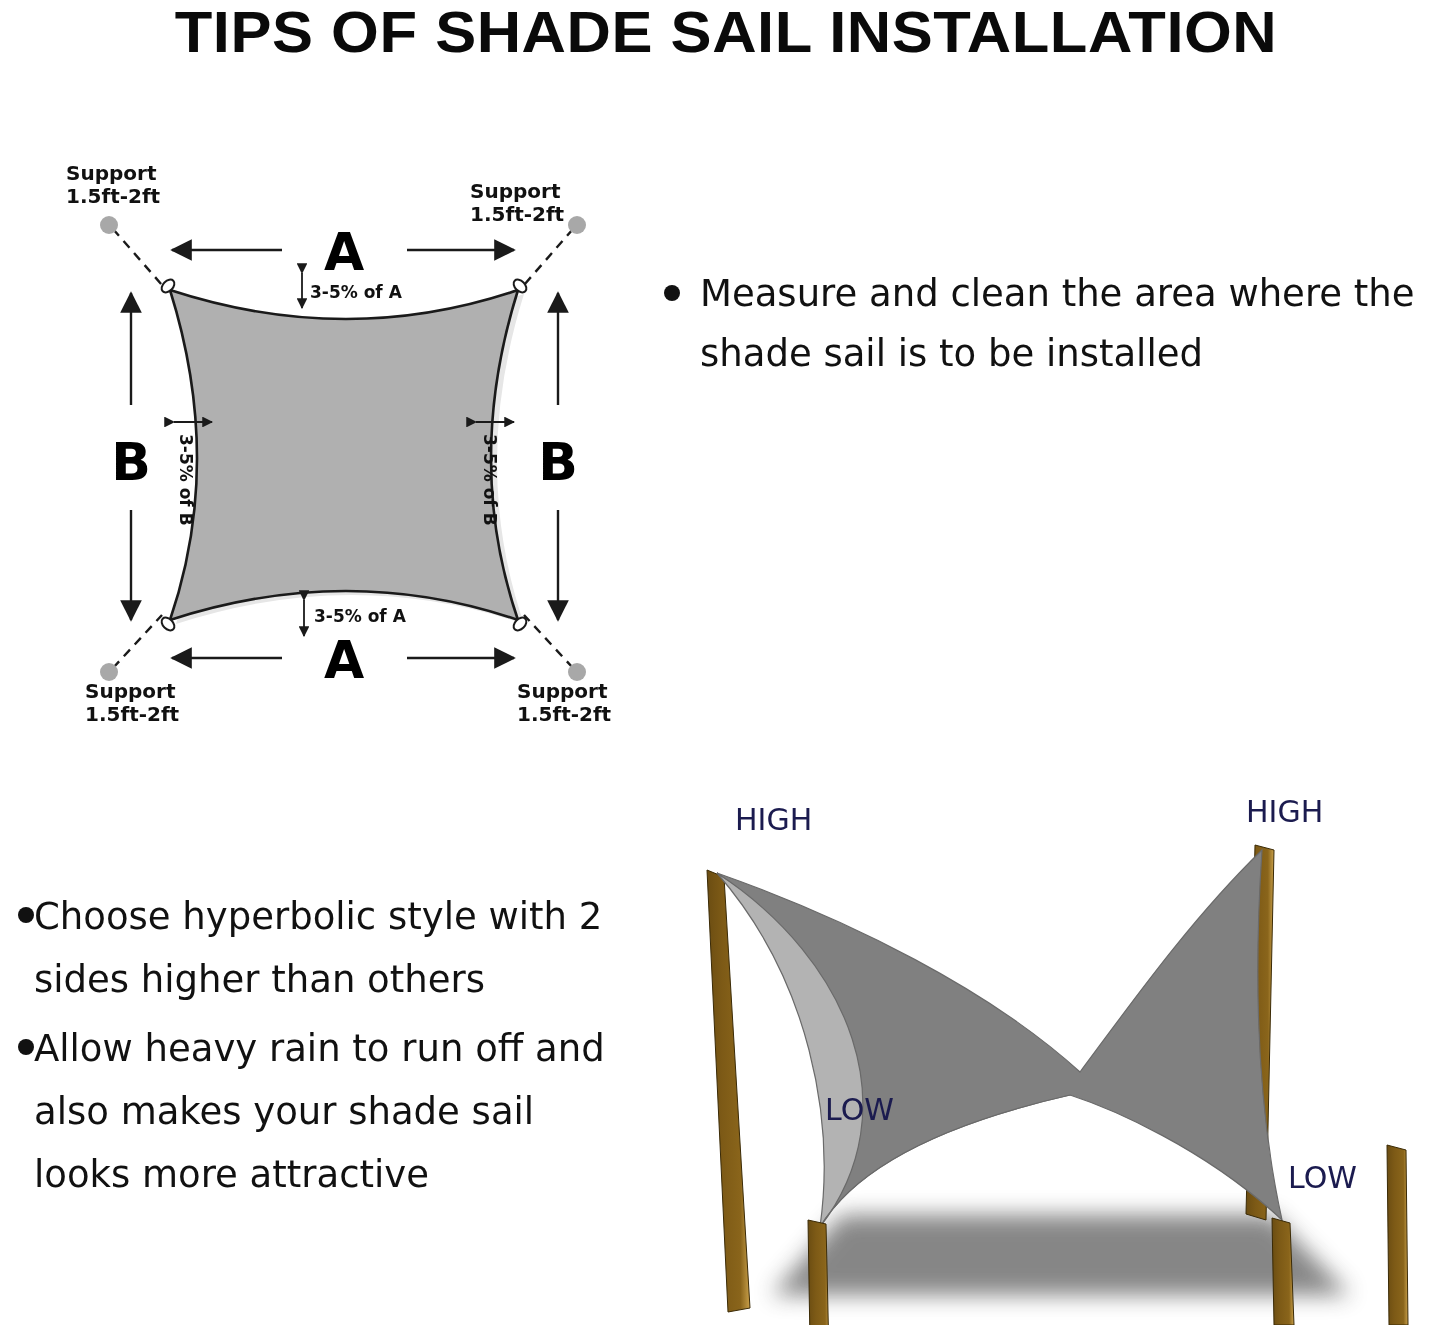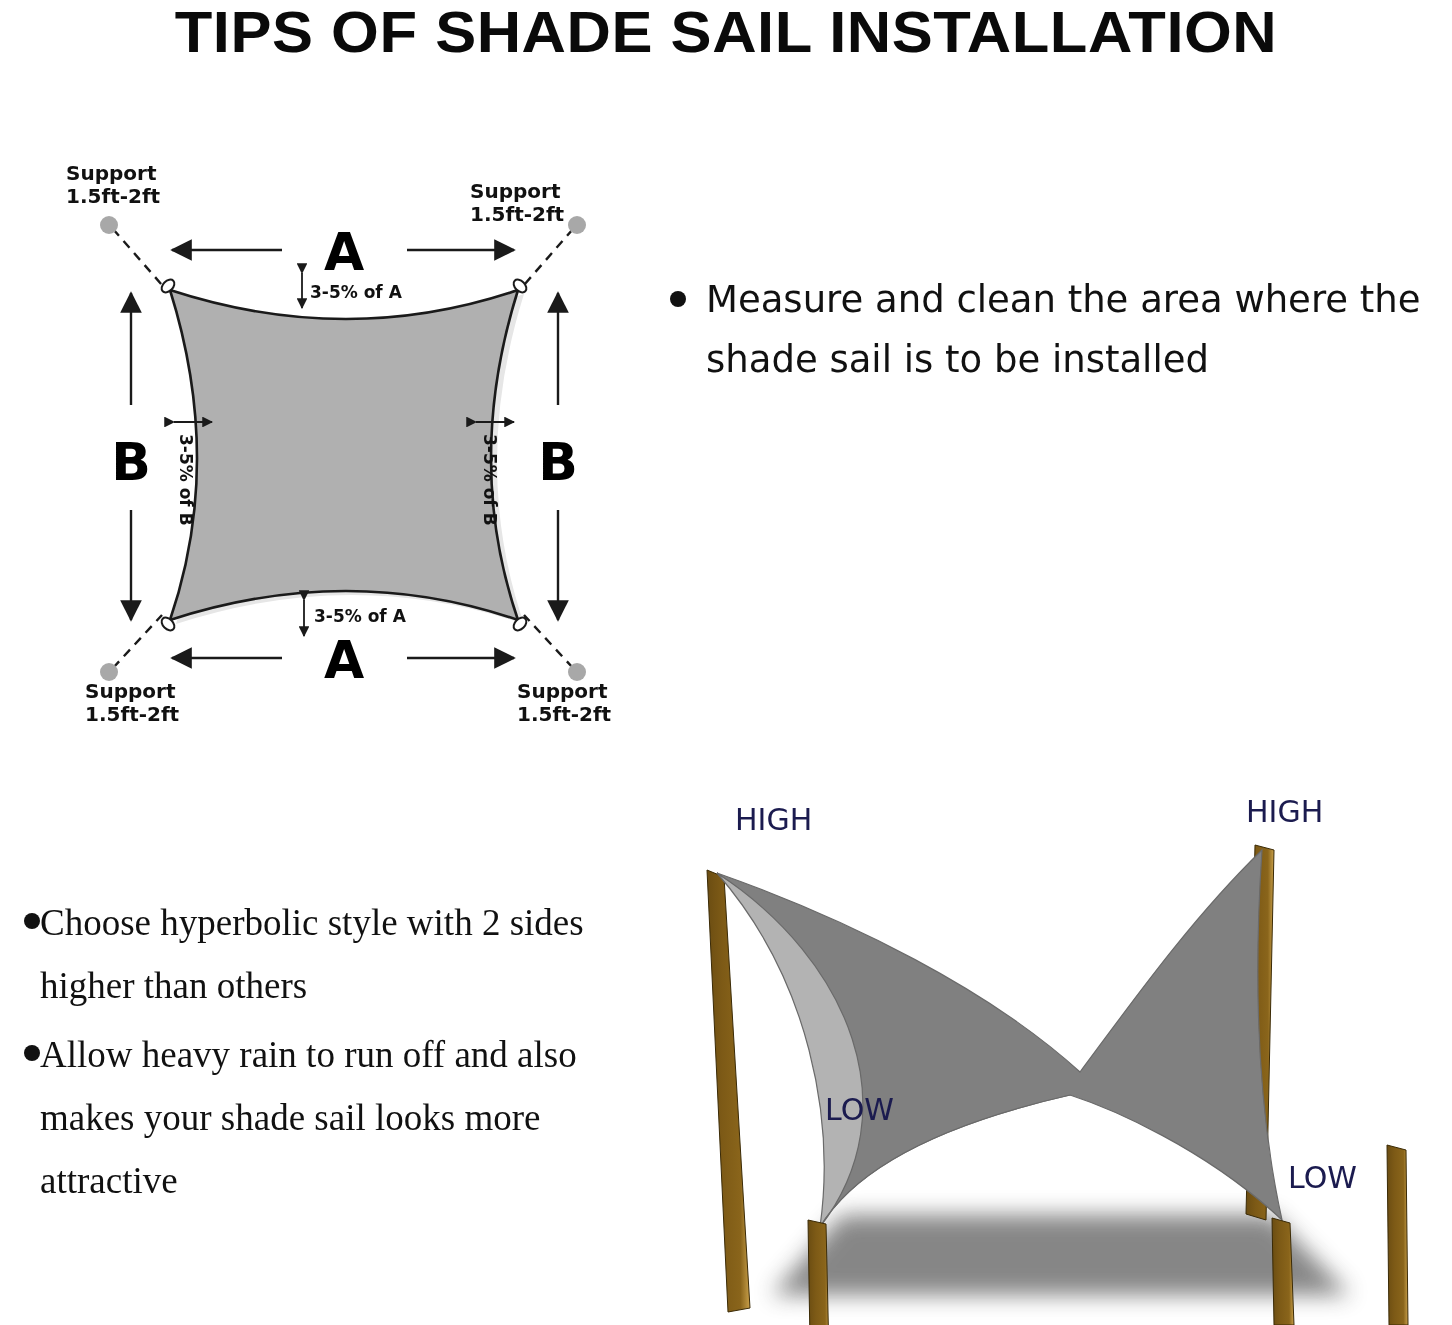--- a/index.html
+++ b/index.html
@@ -19,42 +19,42 @@
     transform:scaleX(1.06);transform-origin:center center;
   }
 
   
   #diagram-panel{position:absolute;left:52px;top:150px;width:600px;height:600px;}
   #tips-panel{position:absolute;left:648px;top:258px;width:804px;height:420px;}
   #style-panel{position:absolute;left:0px;top:880px;width:640px;height:330px;}
   #hypar-panel{position:absolute;left:660px;top:790px;width:792px;height:535px;text-align:right;}
 
   
-  .bullet-list{margin:12px;padding:0;list-style:none;}
+  .bullet-list{margin:6px;padding:0;list-style:none;}
   .bullet-item{
     position:relative;
     padding-left:46px;
     margin-bottom:6px;
     color:#111111;
   }
   .bullet-item .dot{
     position:absolute;left:14px;top:0.52em;
     width:15px;height:15px;border-radius:50%;
     background:#111111;
   }
   .bullet-text{display:block;}
 
   
   #tips-panel .bullet-item{font-size:37px;line-height:1.62;}
   #tips-panel .bullet-item .dot{width:16px;height:16px;left:10px;top:0.56em;}
 
   
   #style-panel .bullet-item{font-size:37px;line-height:1.70;}
   #style-panel .bullet-item .dot{width:16px;height:16px;left:12px;top:0.58em;}
-  #style-panel .bullet-item{padding-left:28px;font-family:Liberation Serif, serif;}
+  #style-panel .bullet-item{padding-left:28px;}
 
   
   .lbl-support{font-family:"DejaVu Sans","Liberation Sans",sans-serif;font-size:20px;font-weight:700;fill:#111;}
   .lbl-dim{font-family:"DejaVu Sans","Liberation Sans",sans-serif;font-size:52px;font-weight:700;fill:#000;}
   .lbl-pct{font-family:"DejaVu Sans","Liberation Sans",sans-serif;font-size:17px;font-weight:700;fill:#111;}
   .lbl-hl{font-family:"DejaVu Sans","Liberation Sans",sans-serif;font-size:30px;font-weight:400;fill:#1b1b4f;}
 </style>
 </head>
 <body>
 

